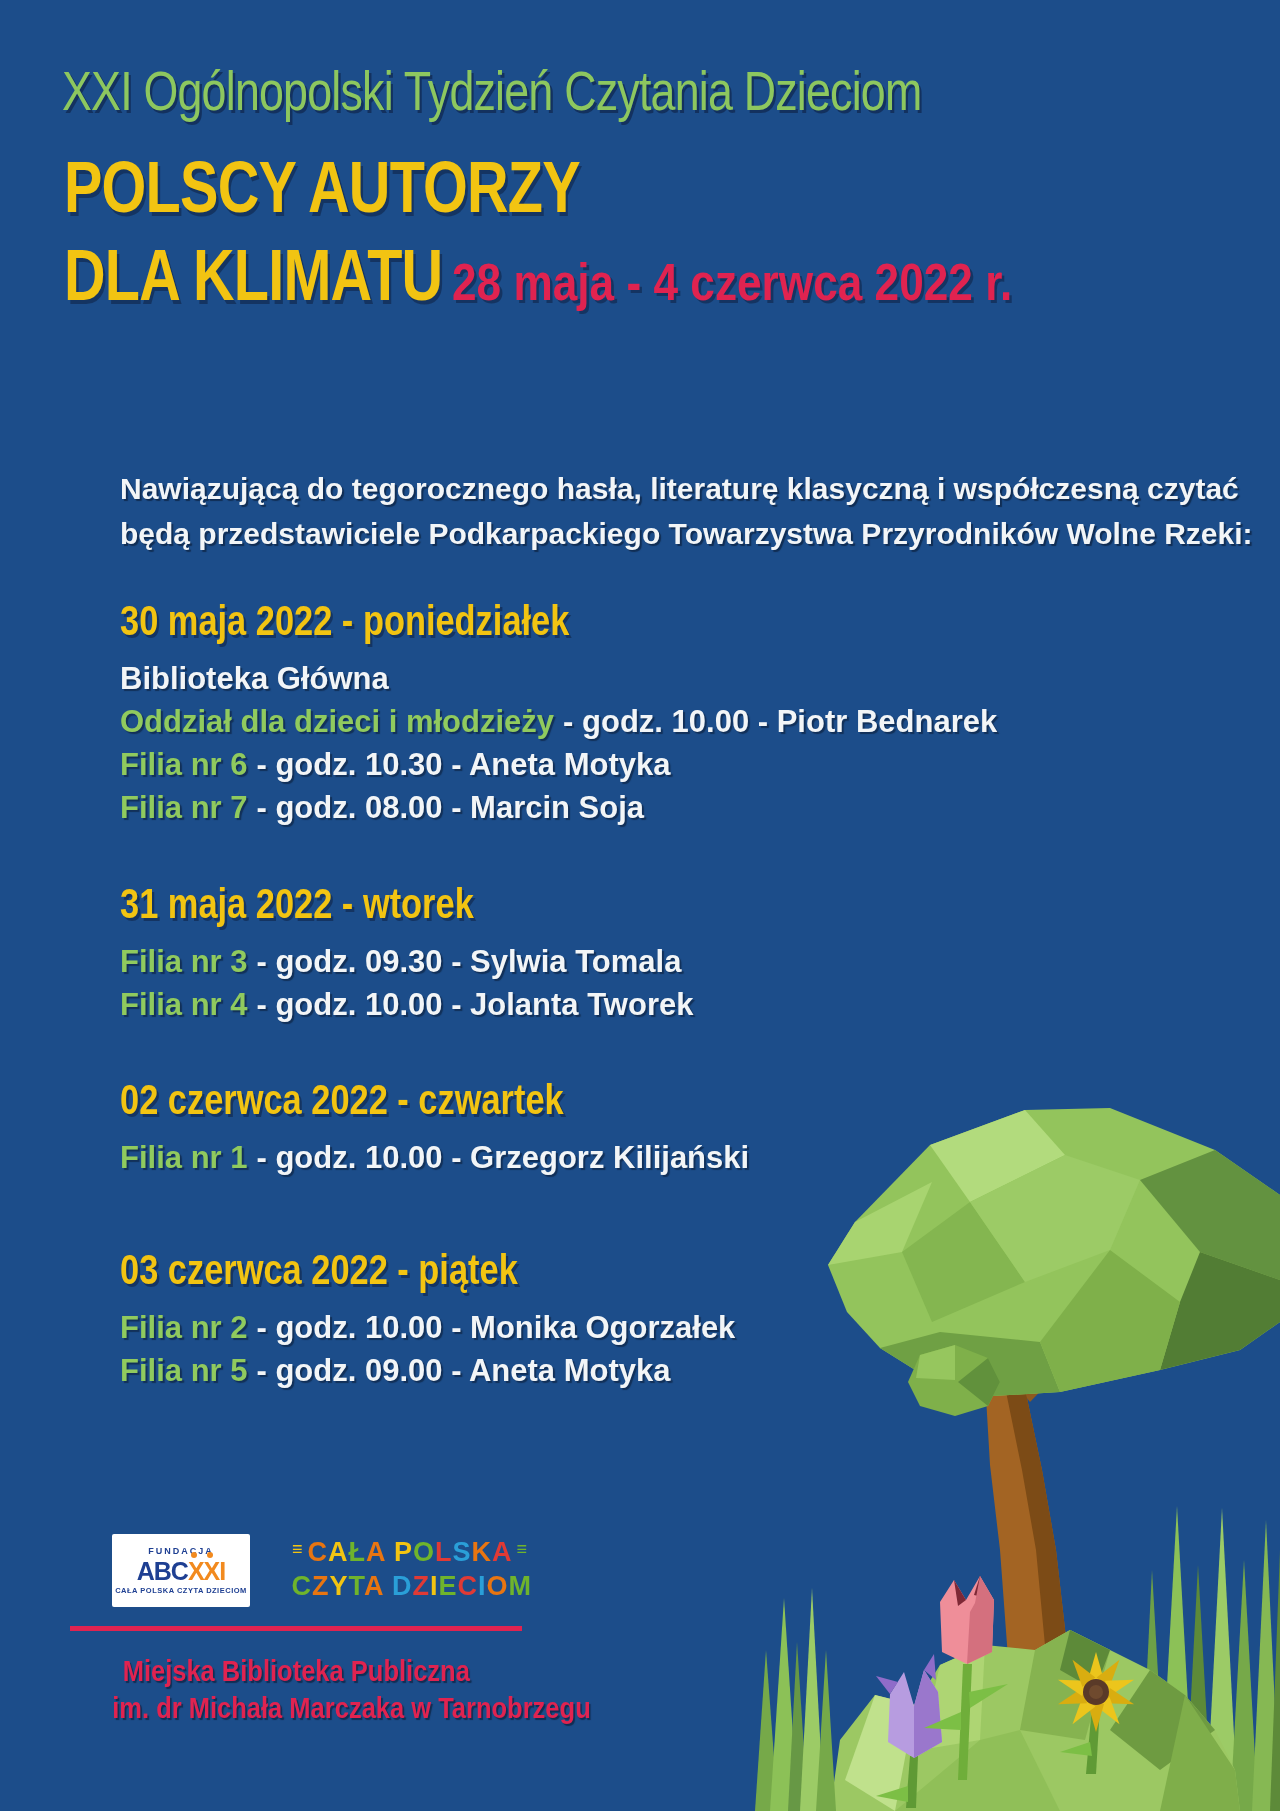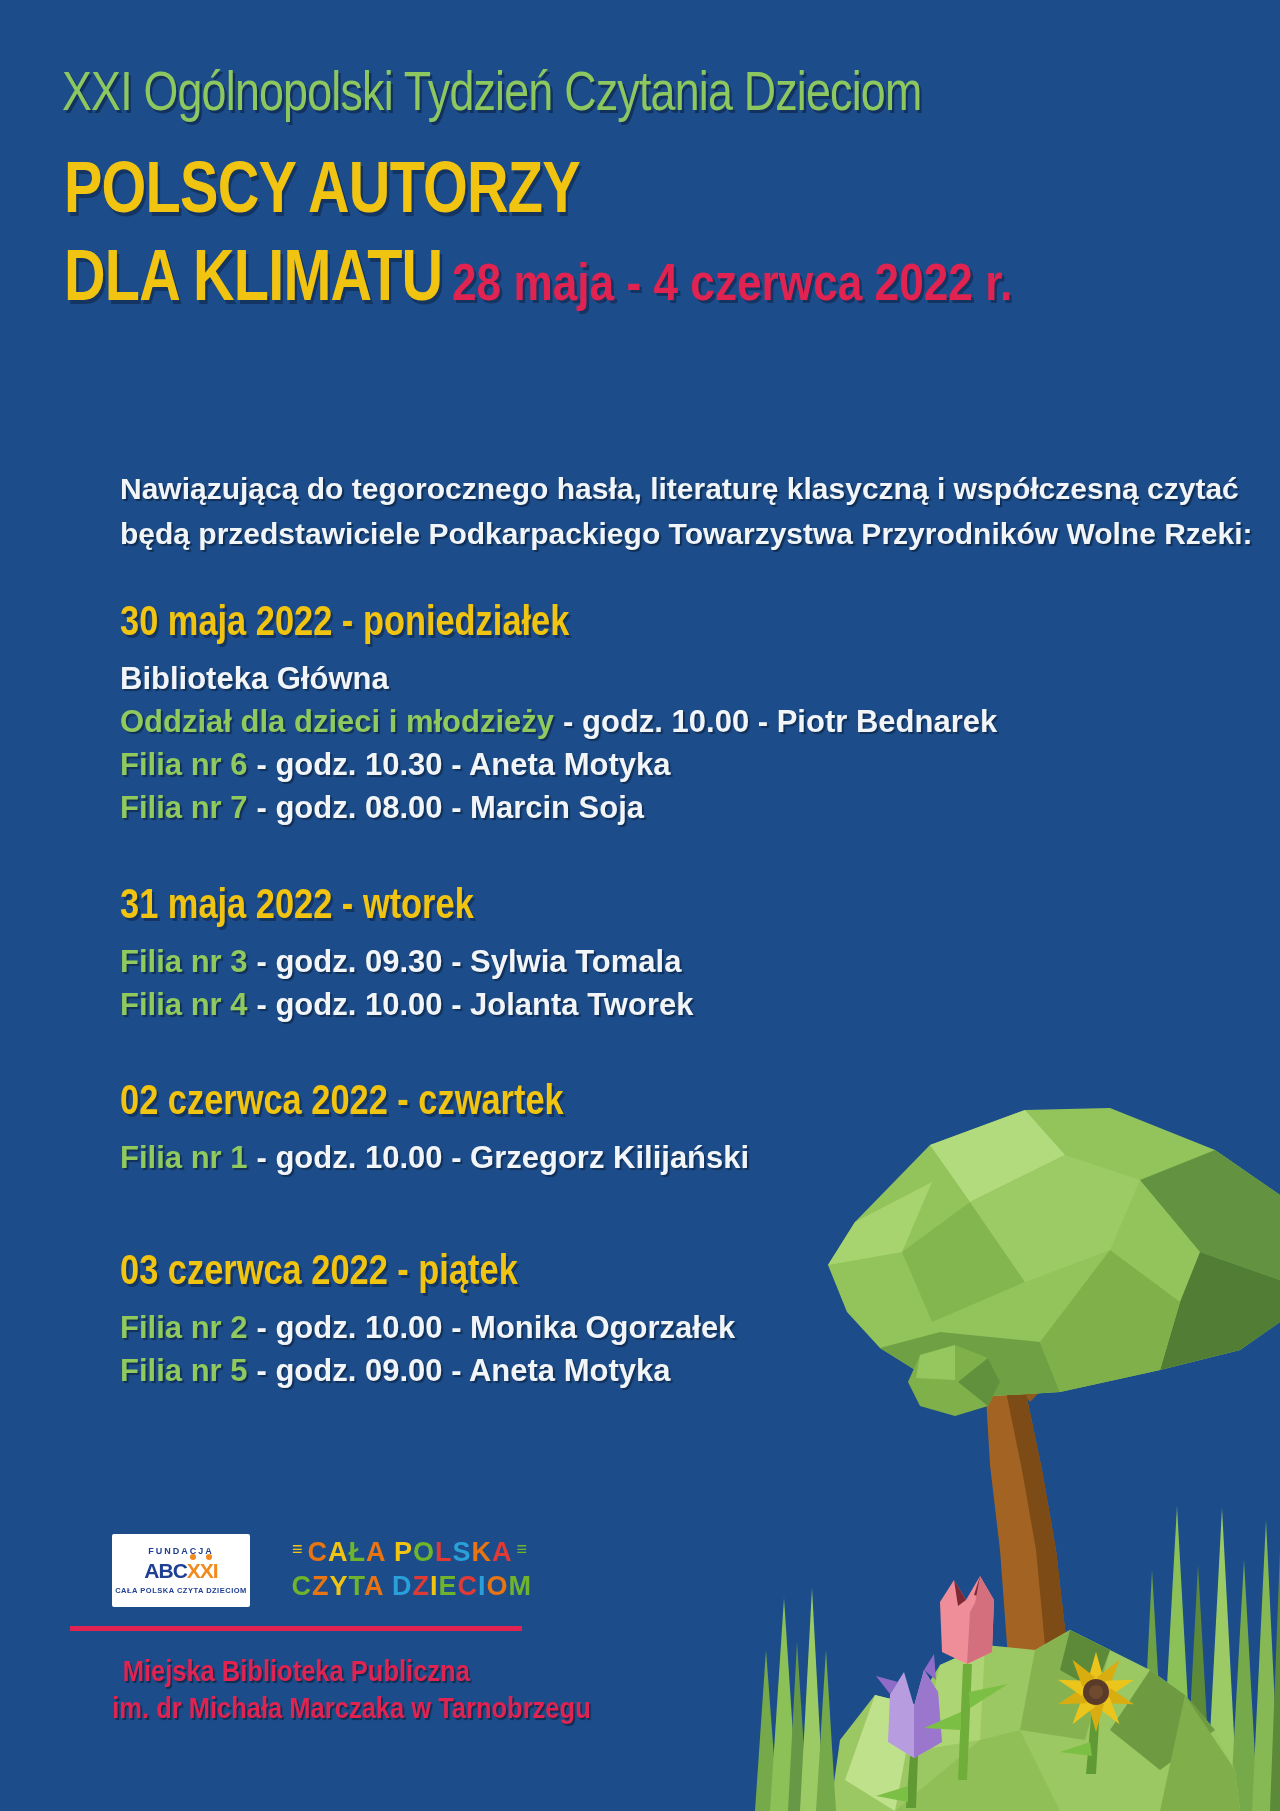--- a/index.html
+++ b/index.html
@@ -25,21 +25,21 @@
          text-shadow:3px 3px 0 rgba(14,32,66,.55);}
   .day .line{font-size:31px;line-height:43px;font-weight:bold;color:var(--white,#f2f5f7);
          text-shadow:2px 2px 1px rgba(8,20,40,.5);}
   .loc{color:var(--label,#90ca5e);}
   .det{margin-left:9px;}
   .day1{top:585px;} .day2{top:868px;} .day3{top:1064px;} .day4{top:1234px;}
 
   .abcbox{left:112px;top:1534px;width:138px;height:73px;background:#ffffff;border-radius:2px;
           display:flex;flex-direction:column;align-items:center;justify-content:center;}
   .fundacja{font-size:9px;font-weight:bold;letter-spacing:2px;color:#1e3f92;margin-bottom:1px;}
-  .abcxxi{font-size:21px;font-weight:bold;line-height:28px;letter-spacing:-1px;}
+  .abcxxi{font-size:25px;font-weight:bold;line-height:28px;letter-spacing:-1px;}
   .abc{color:#1e3f92;} .xxi{color:#f28a1e;position:relative;}
   .xxi .dot{position:absolute;width:6px;height:6px;border-radius:50%;background:#f28a1e;top:-5px;}
   .xxi .d1{left:3px;} .xxi .d2{left:19px;}
   .abccap{font-size:7.5px;font-weight:bold;letter-spacing:.5px;color:#1e3f92;margin-top:1px;}
 
   .cpcd{left:288px;top:1532px;font-size:27px;font-weight:bold;letter-spacing:1px;line-height:34px;white-space:nowrap;text-align:right;}
   .cpcd .ray{font-size:18px;vertical-align:6px;display:inline-block;transform:rotate(0deg);margin:0 4px;}
 
   .divider{left:70px;top:1626px;width:452px;height:5px;background:var(--red,#e02350);}
   .footer{left:70px;top:1652px;width:452px;text-align:center;font-size:30px;line-height:37px;font-weight:bold;

